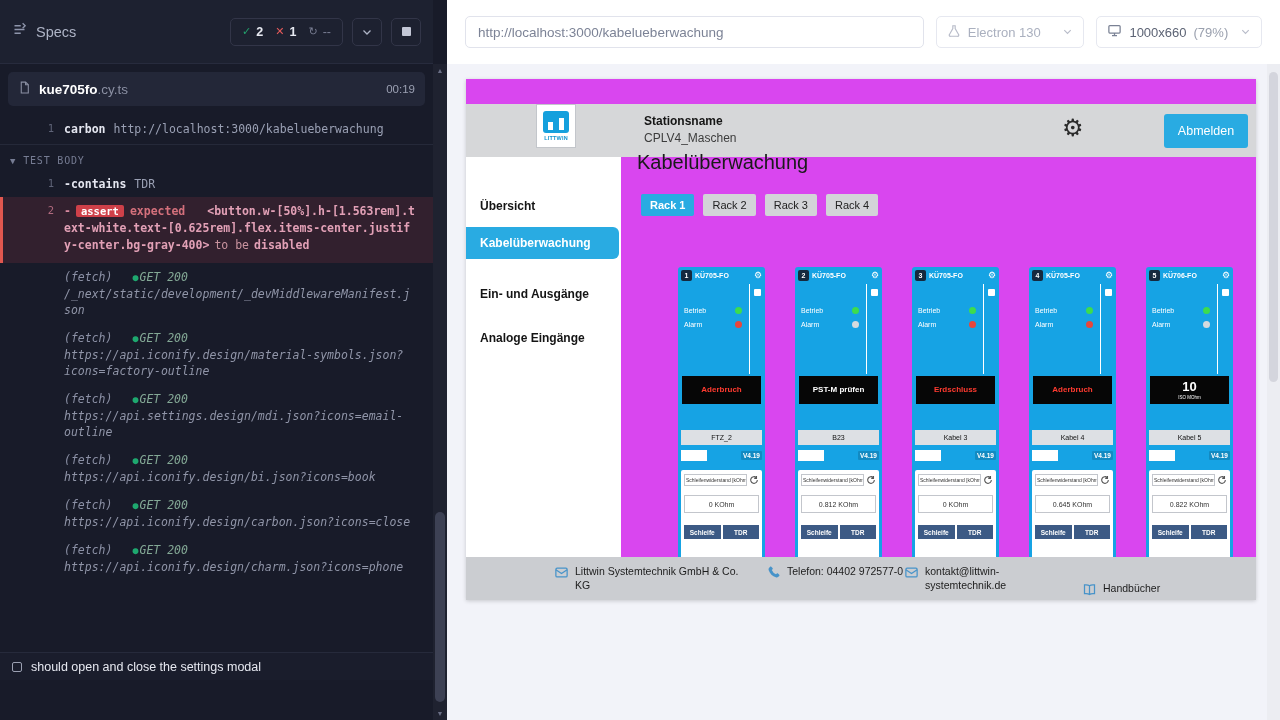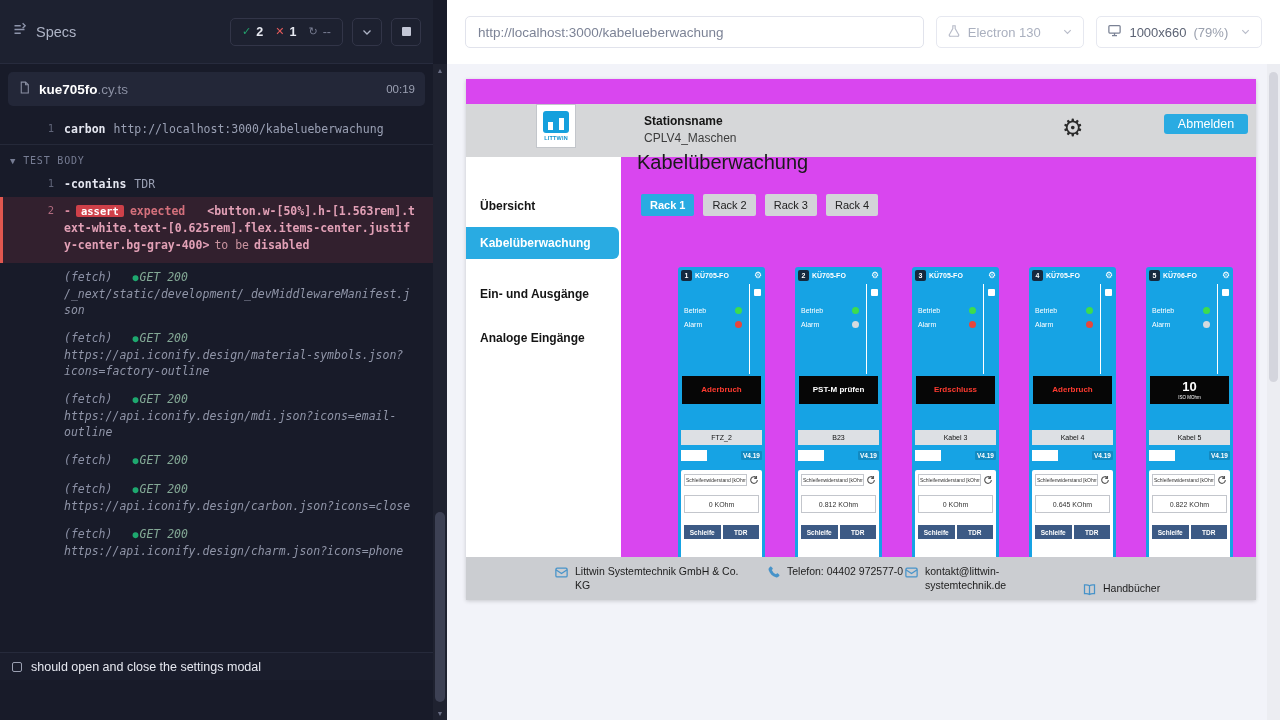--- a/index.html
+++ b/index.html
@@ -83,21 +83,21 @@
   .app-header { position:absolute; top:25px; left:0; right:0; height:53px; background:#d6d7d9; }
   .app-logo { position:absolute; left:70px; top:0; width:40px; height:44px; background:#fff; border:1px solid #c3c6cb; display:flex; flex-direction:column; align-items:center; justify-content:center; gap:2px; }
   .logo-mark { width:26px; height:22px; background:#14a0dd; border-radius:3px; position:relative; overflow:hidden; }
   .logo-mark::before { content:""; position:absolute; left:5px; bottom:3px; width:5px; height:8px; background:#fff; }
   .logo-mark::after { content:""; position:absolute; right:5px; bottom:3px; width:5px; height:12px; background:#fff; }
   .logo-text { font-size:5.5px; color:#1193cf; font-weight:bold; letter-spacing:.2px; }
   .station { position:absolute; left:178px; top:9px; line-height:17px; }
   .station-label { font-size:12px; font-weight:bold; color:#151515; }
   .station-value { font-size:12px; color:#3c3c3c; }
   .app-gear { position:absolute; left:596px; top:12px; font-size:24px; color:#2b2b2b; line-height:1; }
-  .logout-btn { position:absolute; right:8px; top:10px; width:84px; height:20px; background:#29abe2; color:#fff; font-size:12.5px; border-radius:3px; display:flex; align-items:center; justify-content:center; }
+  .logout-btn { position:absolute; right:8px; top:10px; width:84px; height:34px; background:#29abe2; color:#fff; font-size:12.5px; border-radius:3px; display:flex; align-items:center; justify-content:center; }
 
   .app-sidebar { position:absolute; left:0; top:78px; width:155px; bottom:43px; background:#fff; }
   .side-item { position:absolute; left:14px; font-size:12px; font-weight:bold; color:#141414; }
   .side-item.i0 { top:42px; } .side-item.i2 { top:130px; } .side-item.i3 { top:174px; }
   .side-active { position:absolute; left:0; top:70px; width:153px; height:32px; background:#29abe2; border-radius:0 6px 6px 0; color:#fff; font-size:12px; font-weight:bold; display:flex; align-items:center; padding-left:14px; }
 
   .main-title { position:absolute; left:171px; top:72px; font-size:20px; color:#1a1a1a; }
   .tabs { position:absolute; left:175px; top:115px; display:flex; gap:9px; }
   .tab { height:22px; padding:0 9px; display:flex; align-items:center; font-size:11px; border-radius:2px; background:#d3d4d8; color:#222; }
   .tab.active { background:#29abe2; color:#fff; font-weight:bold; }
@@ -222,28 +222,29 @@
           <div class="cy-content-col">
             <span class="fetch-type">(fetch)</span><span class="fetch-dot">●</span><span class="fetch-status">GET 200</span>
             <div class="fetch-url">https://api.iconify.design/material-symbols.json?icons=factory-outline</div>
           </div>
         </div>
 
         <div class="cy-row fetch-row">
           <div class="cy-num"></div>
           <div class="cy-content-col">
             <span class="fetch-type">(fetch)</span><span class="fetch-dot">●</span><span class="fetch-status">GET 200</span>
-            <div class="fetch-url">https://api.iconify.design/mdi.json?icons=email-outline</div>
+            <div class="fetch-url">https://api.settings.design/mdi.json?icons=email-outline</div>
           </div>
         </div>
 
         <div class="cy-row fetch-row">
           <div class="cy-num"></div>
           <div class="cy-content-col">
             <span class="fetch-type">(fetch)</span><span class="fetch-dot">●</span><span class="fetch-status">GET 200</span>
+            <div class="fetch-url">https://api.iconify.design/bi.json?icons=book</div>
           </div>
         </div>
 
         <div class="cy-row fetch-row">
           <div class="cy-num"></div>
           <div class="cy-content-col">
             <span class="fetch-type">(fetch)</span><span class="fetch-dot">●</span><span class="fetch-status">GET 200</span>
             <div class="fetch-url">https://api.iconify.design/carbon.json?icons=close</div>
           </div>
         </div>

